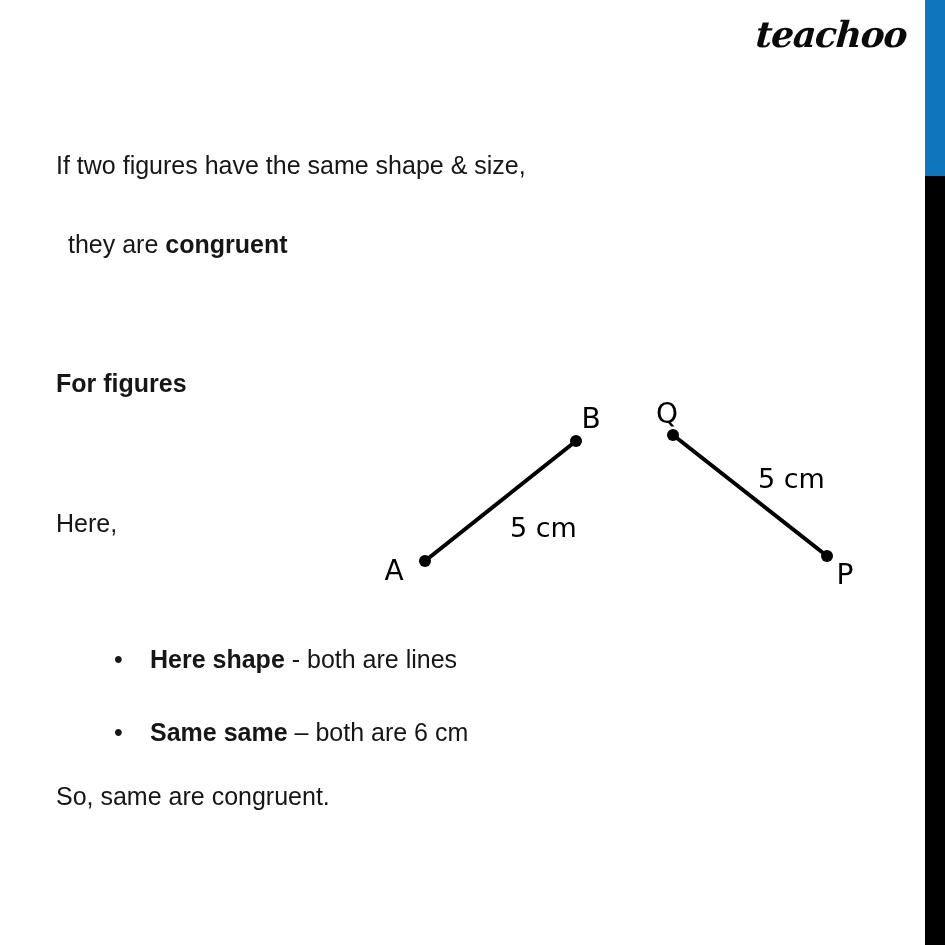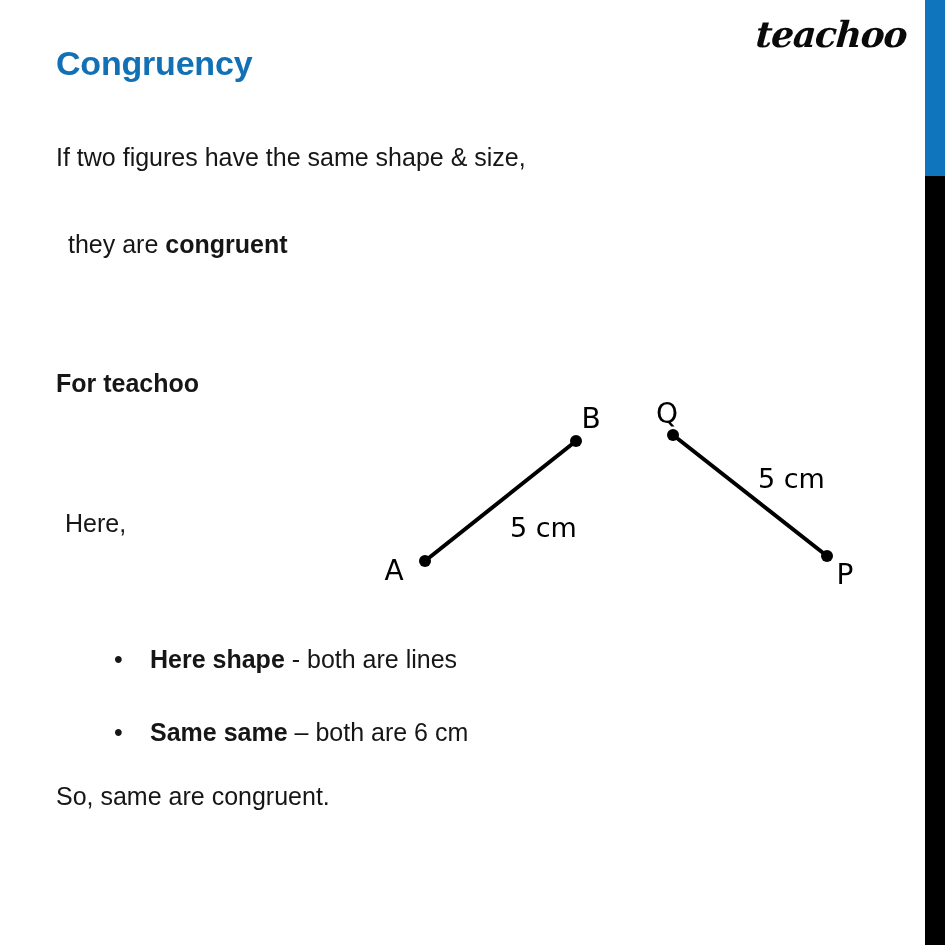--- a/index.html
+++ b/index.html
@@ -64,24 +64,24 @@
   
   .body-line {
     position: absolute;
     font-size: 25px;
     color: #161616;
     white-space: nowrap;
     line-height: 1.1;
   }
   .body-line b { font-weight: bold; }
 
-  #line-def-1  { left: 56px; top: 144px; }
+  #line-def-1  { left: 56px; top: 152px; }
   #line-def-2  { left: 56px; top: 231px; margin-left: 12px; }
   #line-example{ left: 56px; top: 370px; font-weight: bold; }
-  #line-here   { left: 65px; top: 510px; }
+  #line-here   { left: 56px; top: 510px; }
   #line-abpq   { left: 56px; top: 577px; }
   #line-concl  { left: 56px; top: 783px; }
 
   
   #bullet-list {
     position: absolute;
     left: 108px;
     top: 645px;
     margin: 0;
     padding: 0;
@@ -126,29 +126,28 @@
   .seg-label { font-size: 27px; }
 </style>
 </head>
 <body>
 
 <div id="slide">
 
   <div id="edge-bar-blue"></div>
   <div id="edge-bar-black"></div>
 
-  <div id="page-title">Congruency</div>
 
   <div id="brand-logo">teachoo</div>
 
   <div class="body-line" id="line-def-1">If two figures have the same shape &amp; size,</div>
 
   <div class="body-line" id="line-def-2"><span>they are </span><b>congruent</b></div>
 
-  <div class="body-line" id="line-example">For teachoo</div>
+  <div class="body-line" id="line-example">For figures</div>
 
   <div class="body-line" id="line-here">Here,</div>
 
 
   <ul id="bullet-list">
     <li>
       <span class="bullet-dot">•</span><b>Here shape</b><span> - both are lines</span>
     </li>
     <li>
       <span class="bullet-dot">•</span><b>Same same</b><span> – both are 6 cm</span>

